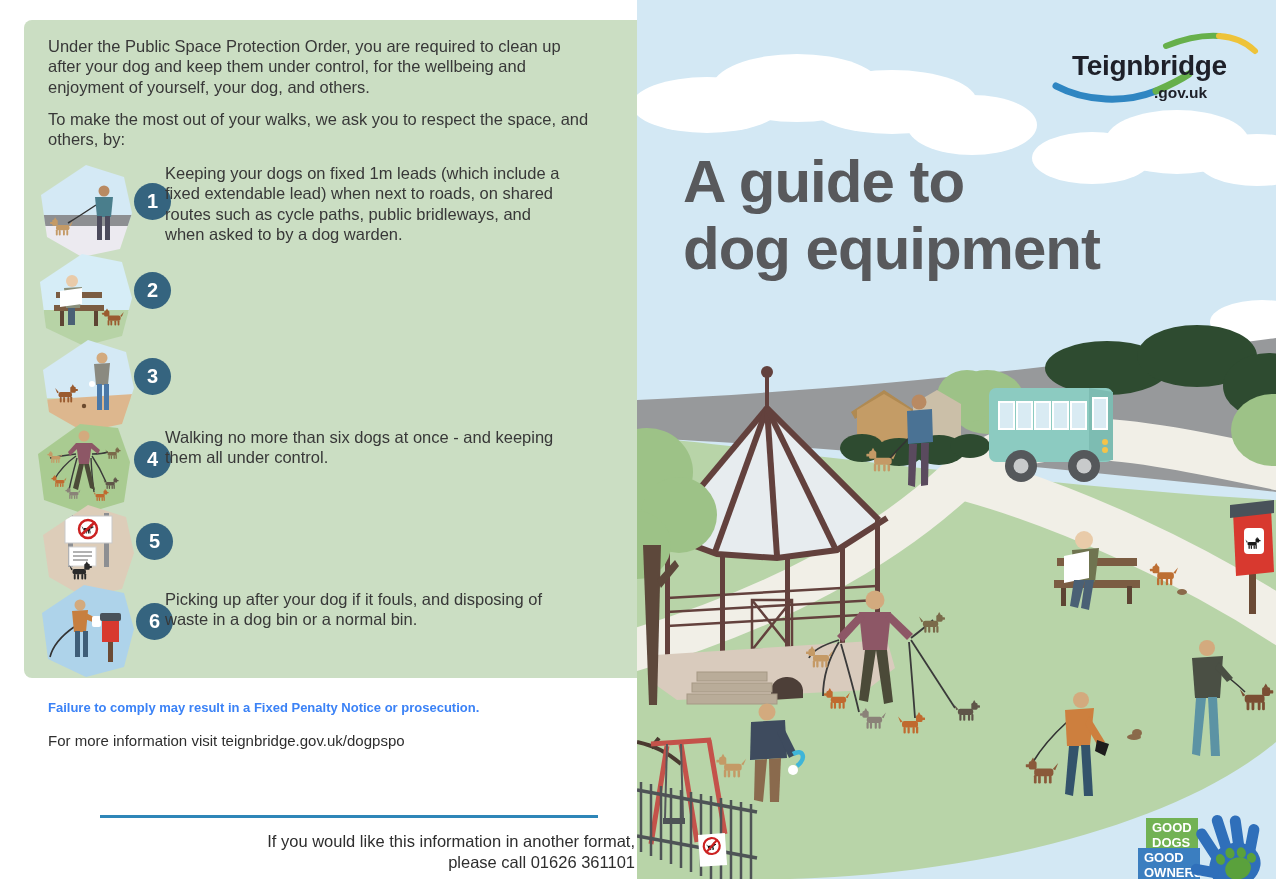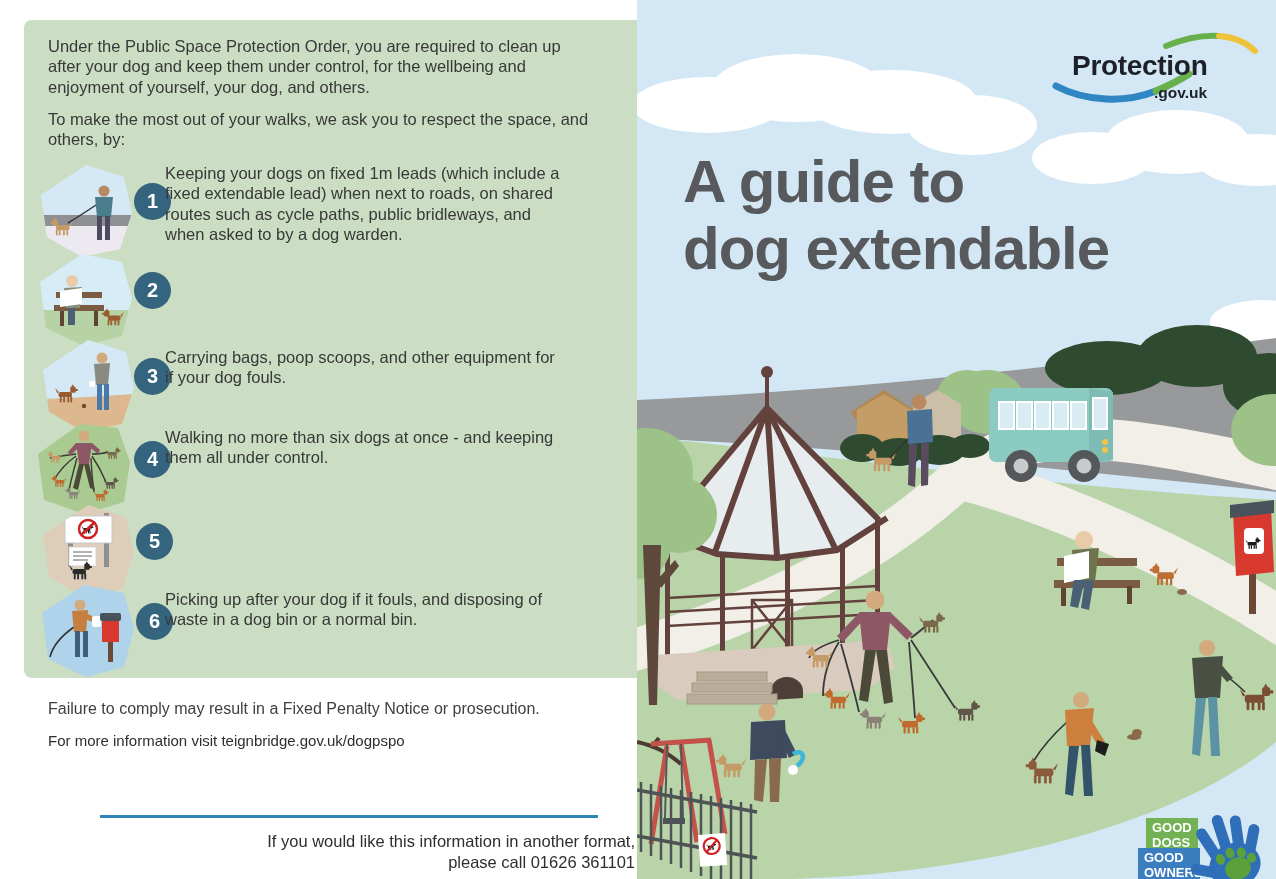--- a/index.html
+++ b/index.html
@@ -15,21 +15,21 @@
   .pre{white-space:pre-line}
   
   .green-panel{position:absolute;left:24px;top:20px;width:686px;height:658px;
     background:var(--panel-green);border-radius:8px}
   .body-txt{font-size:16.5px;line-height:1.24;color:var(--text-dark)}
   .rule-icon{position:absolute;width:95px;height:95px}
   .num-circle{position:absolute;width:37px;height:37px;border-radius:50%;
     background:var(--circle-blue);color:#fff;font-weight:bold;font-size:20px;
     display:flex;align-items:center;justify-content:center}
   .rule-text{position:absolute;width:432px;font-size:16.5px;line-height:1.24}
-  .footer-bold{position:absolute;left:48px;top:700px;font-size:16px;font-weight:normal;color:#404040}
+  .footer-bold{position:absolute;left:48px;top:700px;font-size:13px;font-weight:bold;color:#3b82f6}
   .footer-line{position:absolute;left:48px;font-size:15px;line-height:1.26;color:#2e2e2e}
   .divider{position:absolute;left:100px;top:815px;width:498px;height:3px;background:var(--divider-blue)}
   .alt-format{position:absolute;left:24px;top:831px;width:611px;text-align:right;
     font-size:16.5px;line-height:1.3;color:#2e2e2e}
   
   .illustration{position:absolute;left:637px;top:0;width:639px;height:879px}
   .cover-title{position:absolute;left:683px;top:148px;font-size:60px;font-weight:bold;
     letter-spacing:-1px;line-height:1.12;color:var(--title-gray)}
   .logo{position:absolute;left:1048px;top:28px;width:214px;height:84px}
   .logo-name{position:absolute;left:24px;top:22px;font-size:28px;font-weight:bold;
@@ -128,22 +128,20 @@
         <circle cx="52" cy="46" r="3" fill="#fff"></circle>
         <rect x="57" y="46" width="5" height="26" fill="#4a78a8"></rect>
         <rect x="64" y="46" width="5" height="26" fill="#4a78a8"></rect>
         <circle cx="44" cy="68" r="2.2" fill="#6b4a2f"></circle>
         <g transform="translate(16,48) scale(0.42)">
             <use href="#dogsym" xlink:href="#dogsym" fill="#9a5b2f"></use>
           </g>
       </g>
     </svg>
     <div class="num-circle" style="left:110px;top:338px">3</div>
-    <div class="rule-text pre" style="left:141px;top:327px">Carrying bags, poop scoops, and other equipment for
-if your dog fouls.</div>
 
     <svg class="rule-icon" style="left:12px;top:400px" viewBox="0 0 95 95">
       <clipPath id="hex4">
           <polygon points="44,4 82,8 94,42 88,82 48,94 8,80 2,34"></polygon>
         </clipPath>
       <g clip-path="url(#hex4)">
         <rect width="95" height="95" fill="#a9cb91"></rect>
         <g stroke="#3a3a3a" stroke-width="1.4" fill="none">
           <path d="M40,34 Q24,36 14,38"></path>
             <path d="M40,36 Q26,46 18,60"></path>
@@ -486,30 +484,30 @@
       <polygon points="582,662 596,678 590,682 578,668" fill="#4a4f44"></polygon>
       <polygon points="559,698 569,698 563,756 555,754" fill="#5c93a4"></polygon>
       <polygon points="571,697 580,697 583,756 574,756" fill="#5c93a4"></polygon>
       <g transform="translate(604,686) scale(0.62)">
           <use href="#dogsym" xlink:href="#dogsym" fill="#7a4e33"></use>
         </g>
     </g>
   </svg>
 
   <div class="cover-title pre">A guide to
-dog extendable</div>
+dog equipment</div>
 
   <div class="logo">
     <svg class="abs" style="left:0;top:0" width="214" height="84" viewBox="0 0 214 84">
       <path d="M8,58 C38,74 78,75 108,63" stroke="#2f86c2" stroke-width="7" fill="none" stroke-linecap="round"></path>
       <path d="M108,63 C122,57 132,52 141,46" stroke="#67b04b" stroke-width="7" fill="none" stroke-linecap="round"></path>
       <path d="M118,18 C138,10 156,7 171,8" stroke="#67b04b" stroke-width="6" fill="none" stroke-linecap="round"></path>
       <path d="M171,8 C187,9 199,15 207,23" stroke="#eec339" stroke-width="6" fill="none" stroke-linecap="round"></path>
     </svg>
-    <span class="logo-name">Protection</span>
+    <span class="logo-name">Teignbridge</span>
     <span class="logo-suffix">.gov.uk</span>
   </div>
 
   <div class="badge">
     <span class="badge-box badge-dogs">GOOD DOGS</span>
     <span class="badge-box badge-owners">GOOD OWNERS</span>
     <svg class="abs" style="left:46px;top:-2px" width="92" height="74" viewBox="0 0 92 74">
       <g transform="translate(46,42) rotate(-18)">
         <ellipse cx="0" cy="16" rx="26" ry="22" fill="#2f6fba"></ellipse>
         <g stroke="#2f6fba" stroke-width="11" stroke-linecap="round">

